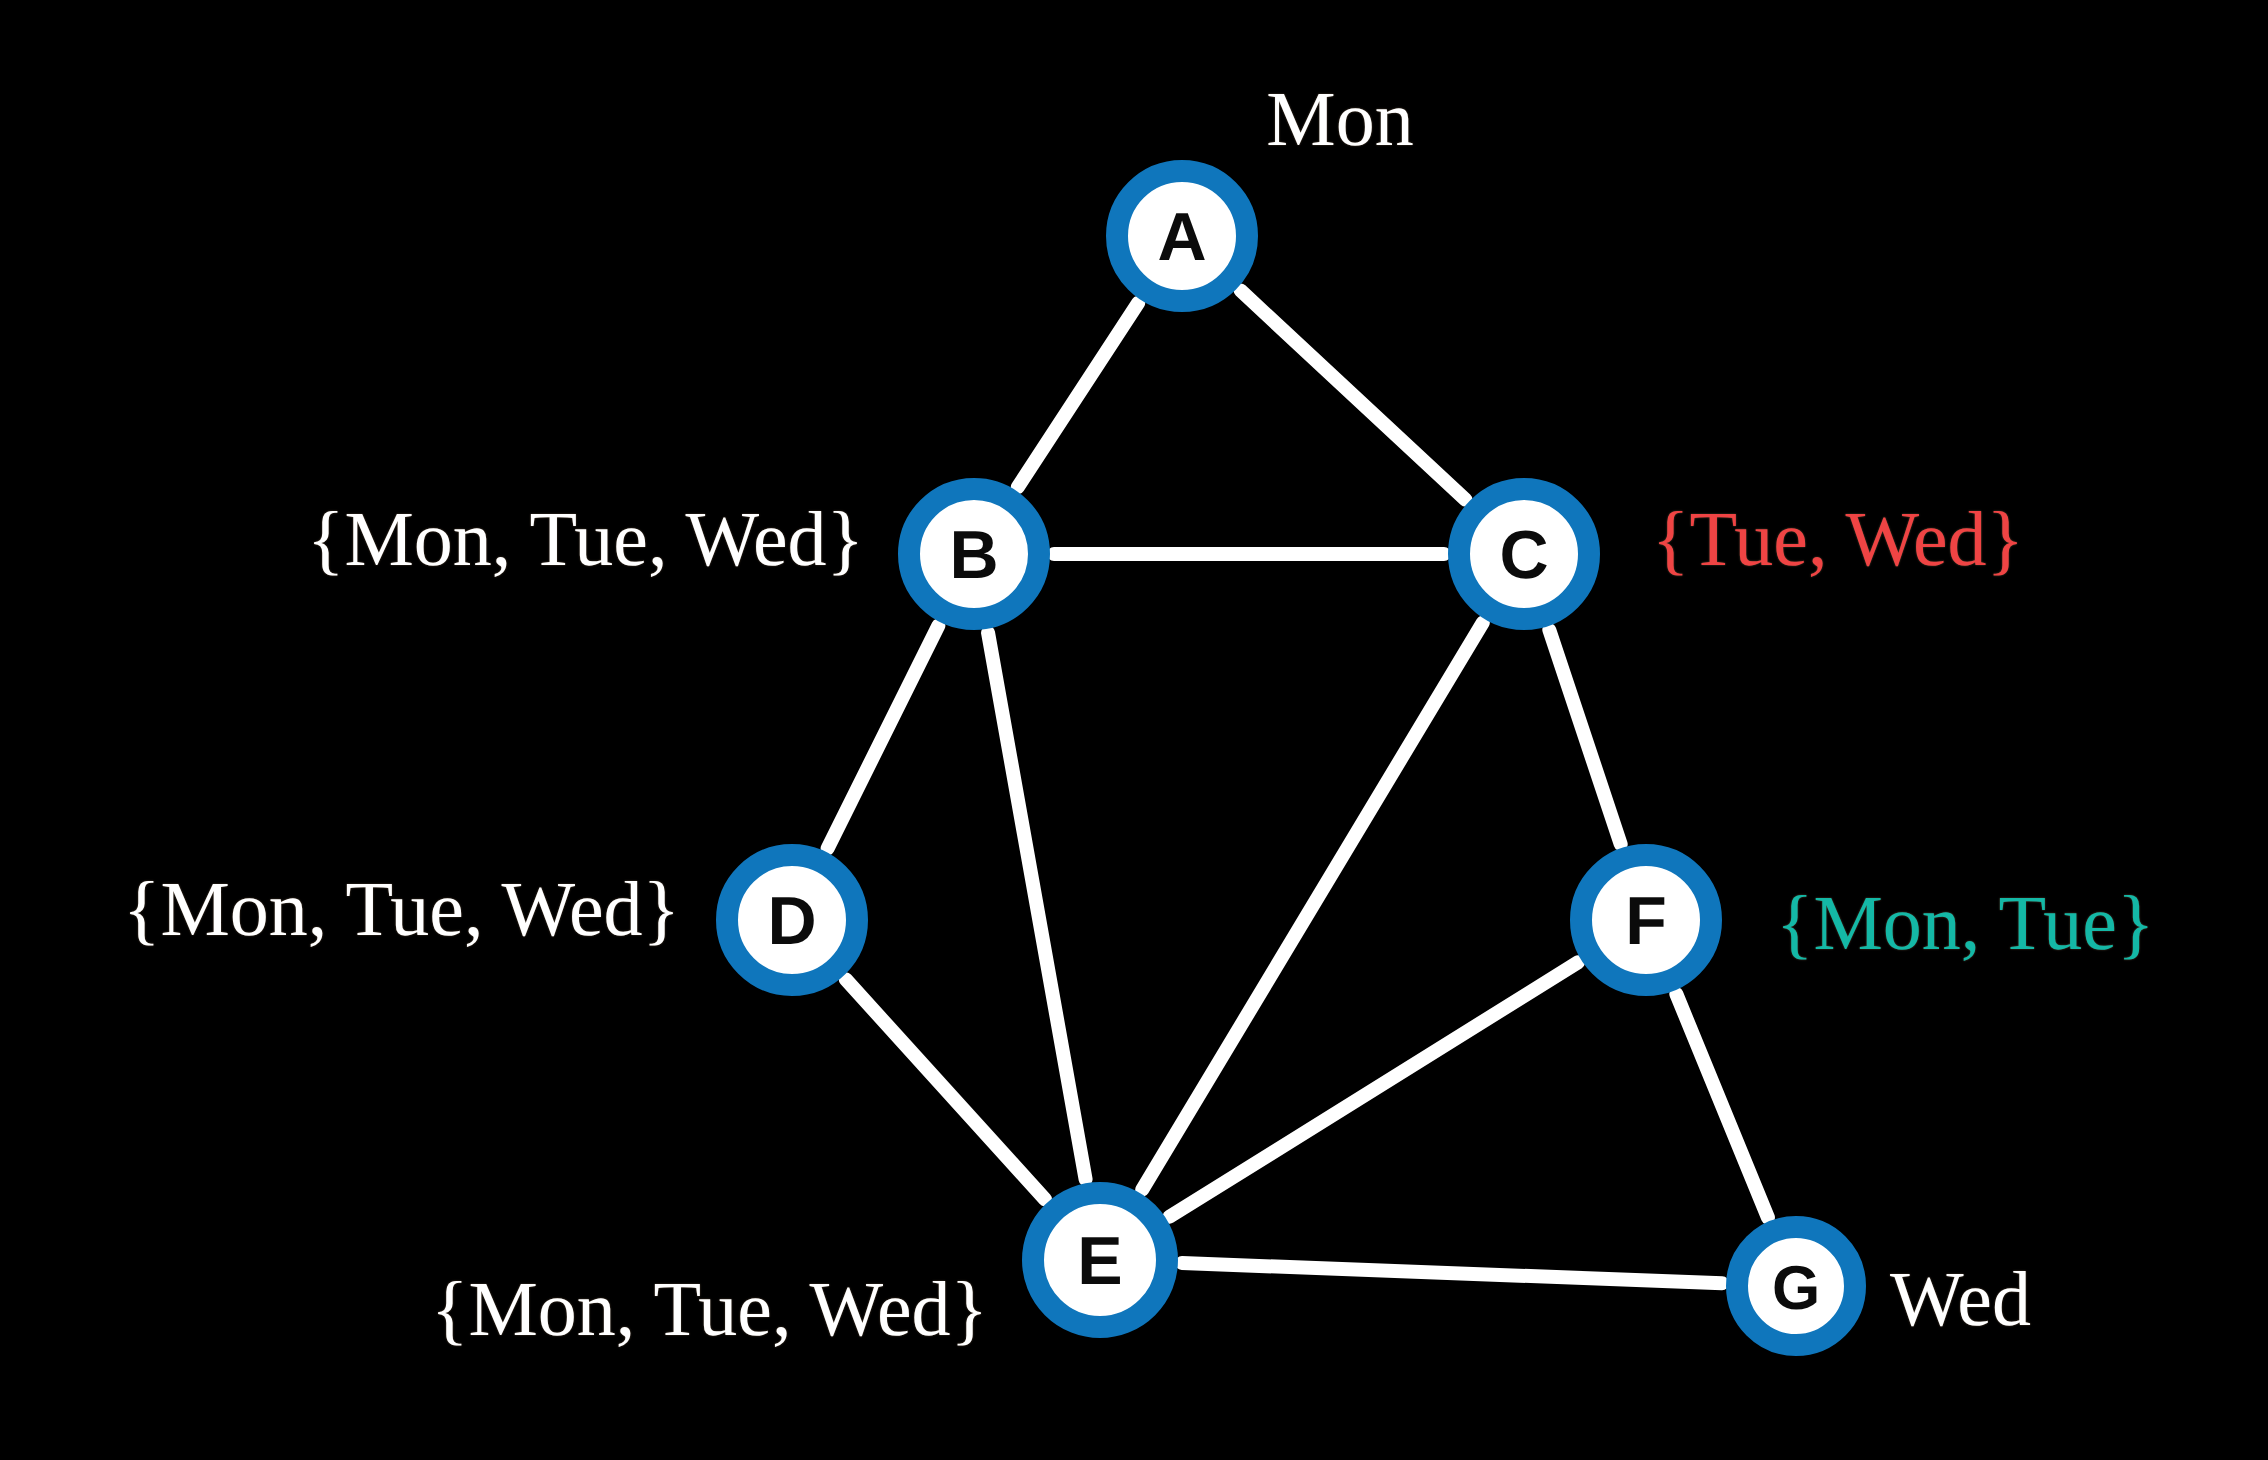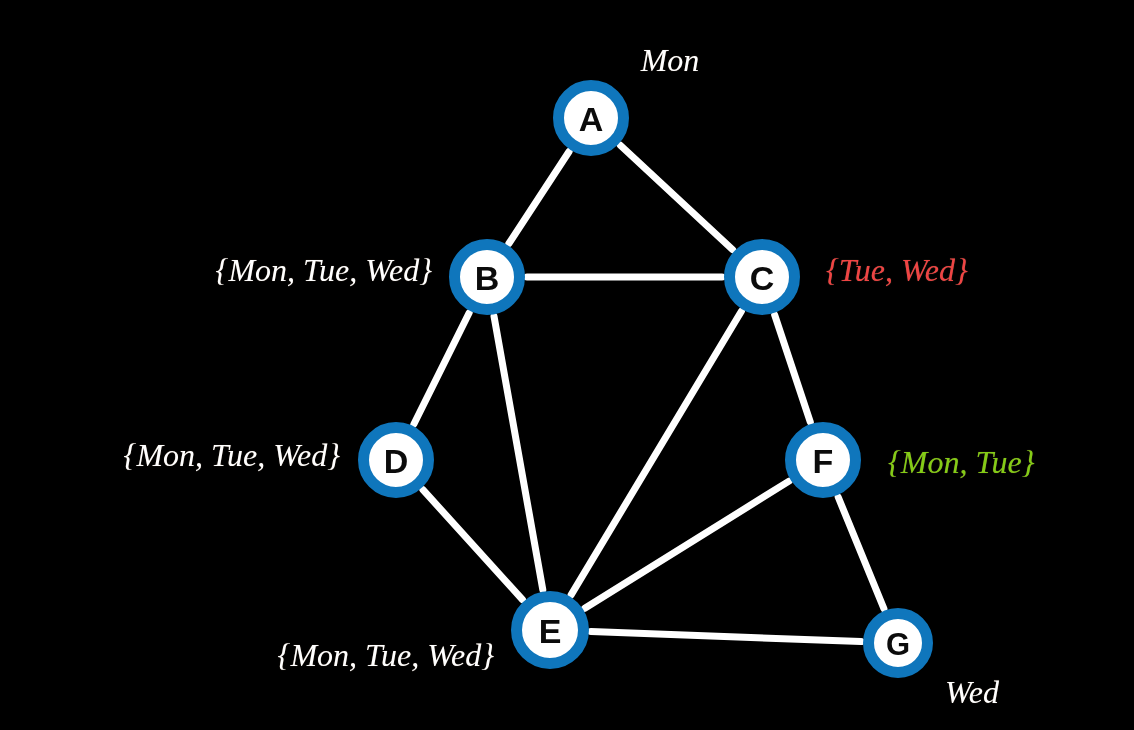--- a/index.html
+++ b/index.html
@@ -44,22 +44,21 @@
     dominant-baseline: central;
     letter-spacing: 0px;
   }
   .node-letter.small {
     font-size: 31px;
   }
   .domain-label {
     position: absolute;
     color: #ffffff;
     font-family: "Liberation Serif", "DejaVu Serif", serif;
-    font-style: italic;
-    font-size: 32px;
+    font-size: 39px;
     line-height: 1;
     white-space: nowrap;
     text-shadow: 0 0 1px rgba(255,200,150,0.35);
   }
   .domain-label.align-right {
     transform: translate(-100%, -50%);
   }
   .domain-label.align-left {
     transform: translate(0, -50%);
   }
@@ -115,16 +114,16 @@
           <text class="node-letter small" x="898" y="644" fill="#0b0b0b">G</text>
         </g>
       </g>
   </svg>
   <div id="labels-layer">
       <div class="domain-label align-center" style="left: 670px; top: 60px; color: rgb(255, 255, 255);">Mon</div>
       <div class="domain-label align-right" style="left: 432px; top: 270px; color: rgb(255, 255, 255);">{Mon, Tue, Wed}</div>
       <div class="domain-label align-left" style="left: 826px; top: 270px; color: #ef4444;">{Tue, Wed}</div>
       <div class="domain-label align-right" style="left: 340px; top: 455px; color: rgb(255, 255, 255);">{Mon, Tue, Wed}</div>
       <div class="domain-label align-right" style="left: 494px; top: 655px; color: rgb(255, 255, 255);">{Mon, Tue, Wed}</div>
-      <div class="domain-label align-left" style="left: 888px; top: 462px; color: #84cc16;">{Mon, Tue}</div>
-      <div class="domain-label align-left" style="left: 945px; top: 692px; color: rgb(255, 255, 255);">Wed</div>
+      <div class="domain-label align-left" style="left: 888px; top: 462px; color: #14b8a6;">{Mon, Tue}</div>
+      <div class="domain-label align-left" style="left: 945px; top: 650px; color: rgb(255, 255, 255);">Wed</div>
     </div>
 </div>
 
 </body></html>

